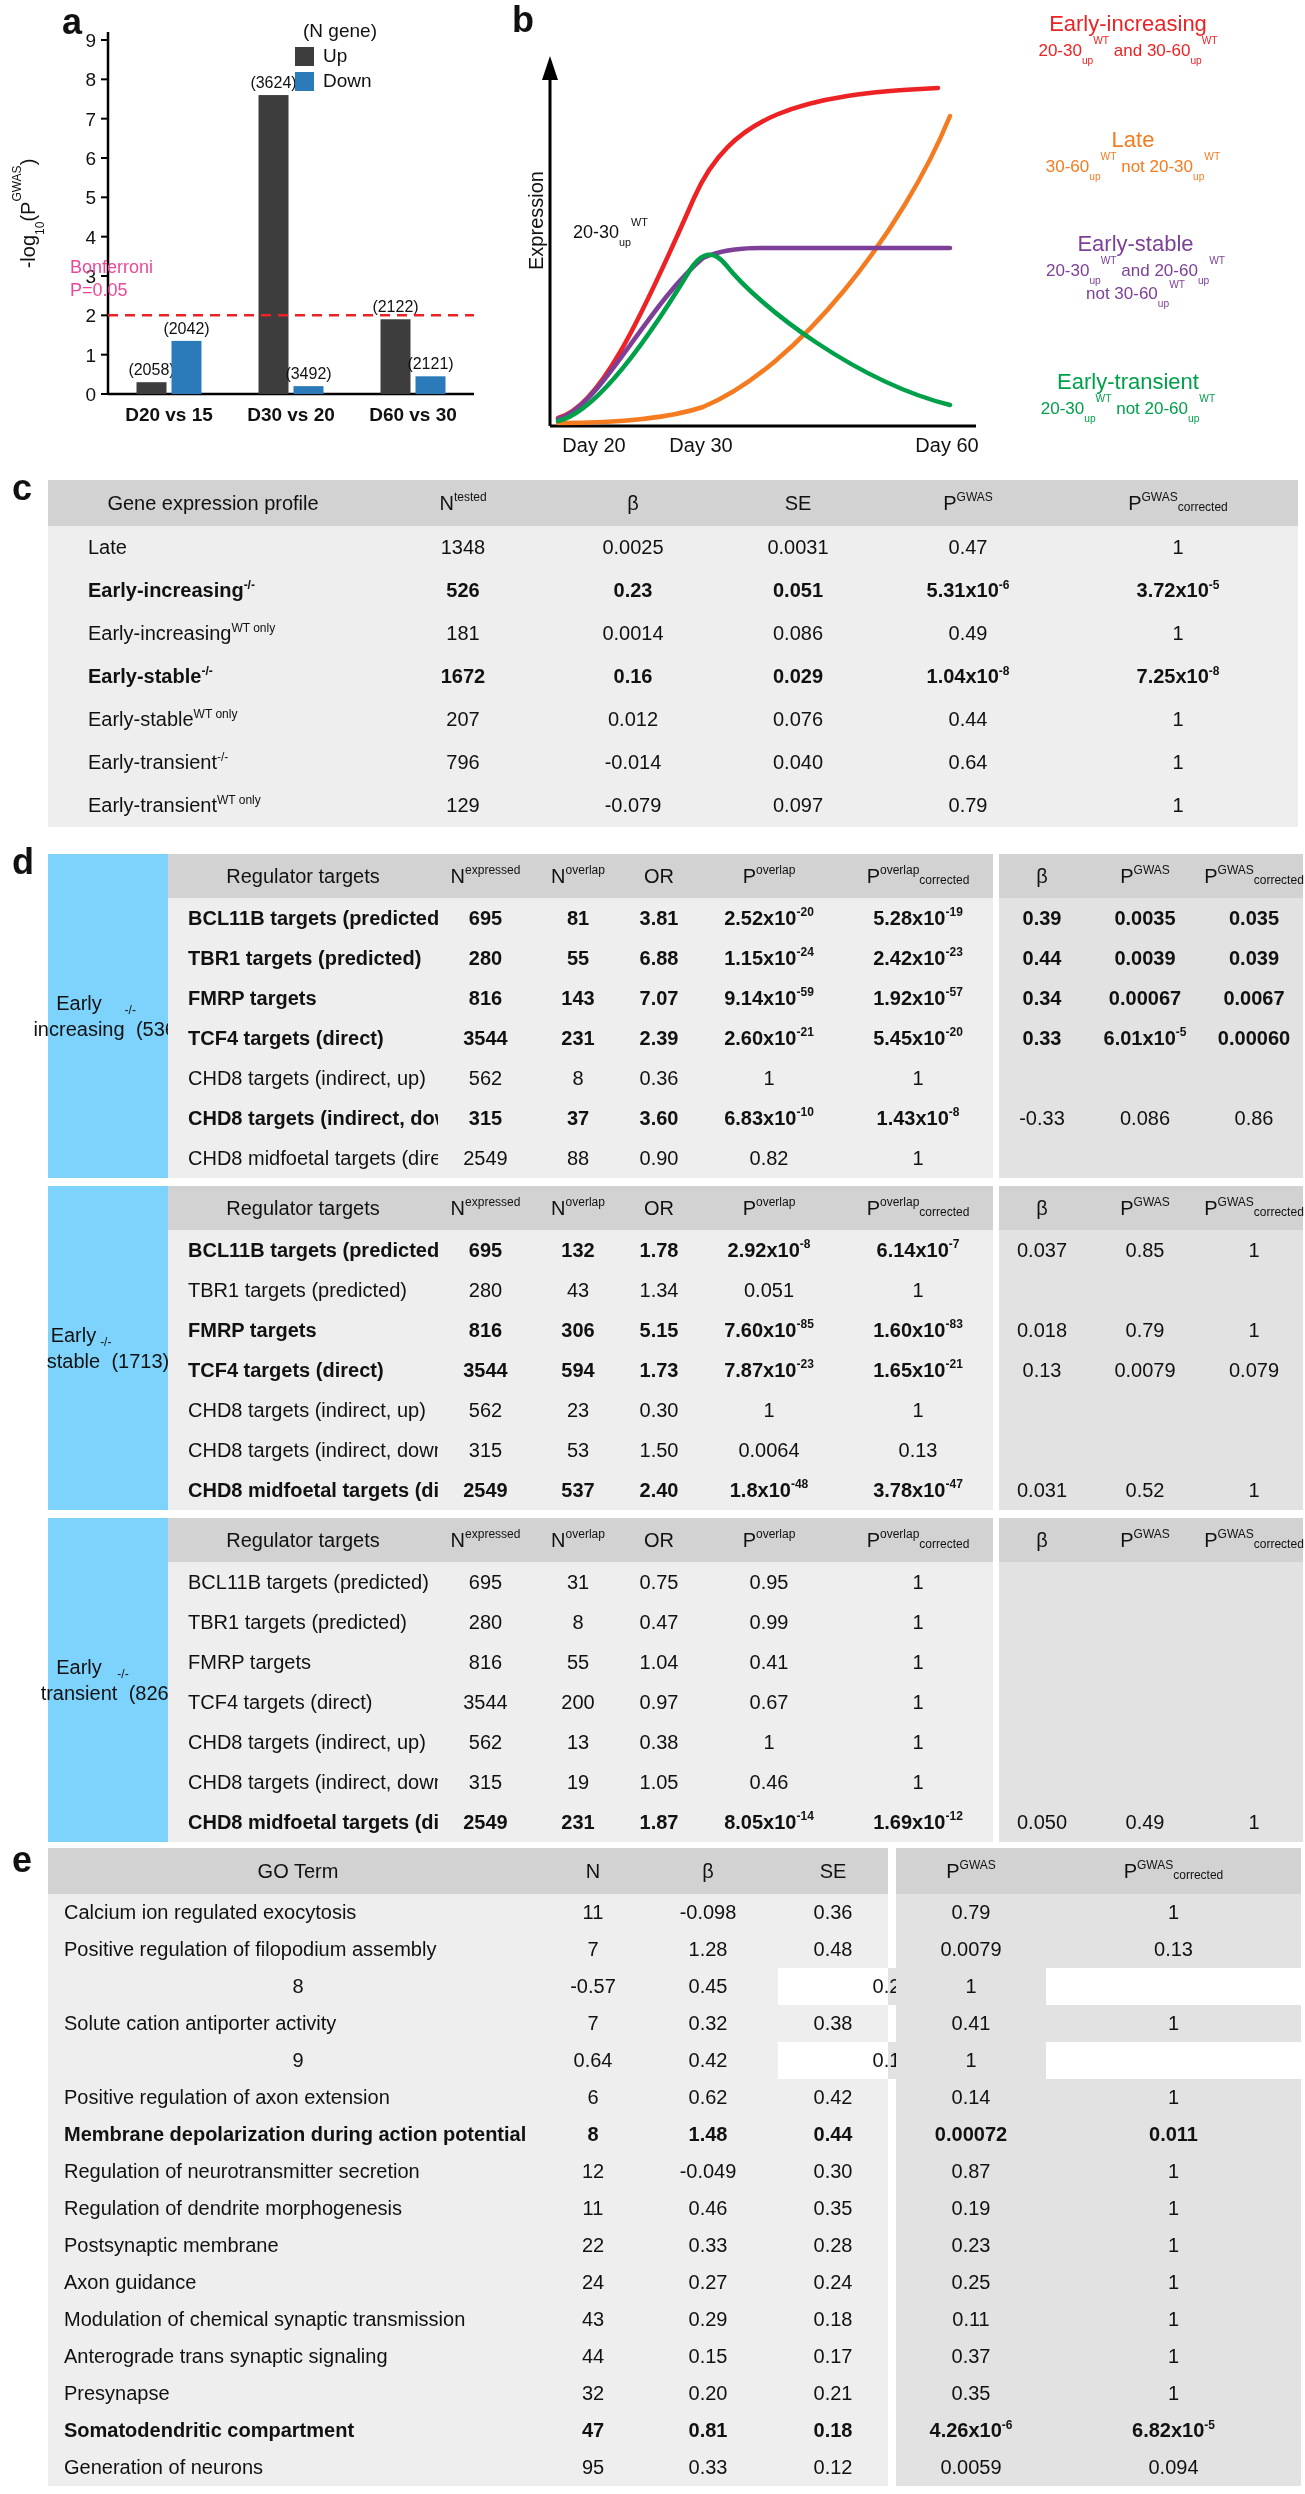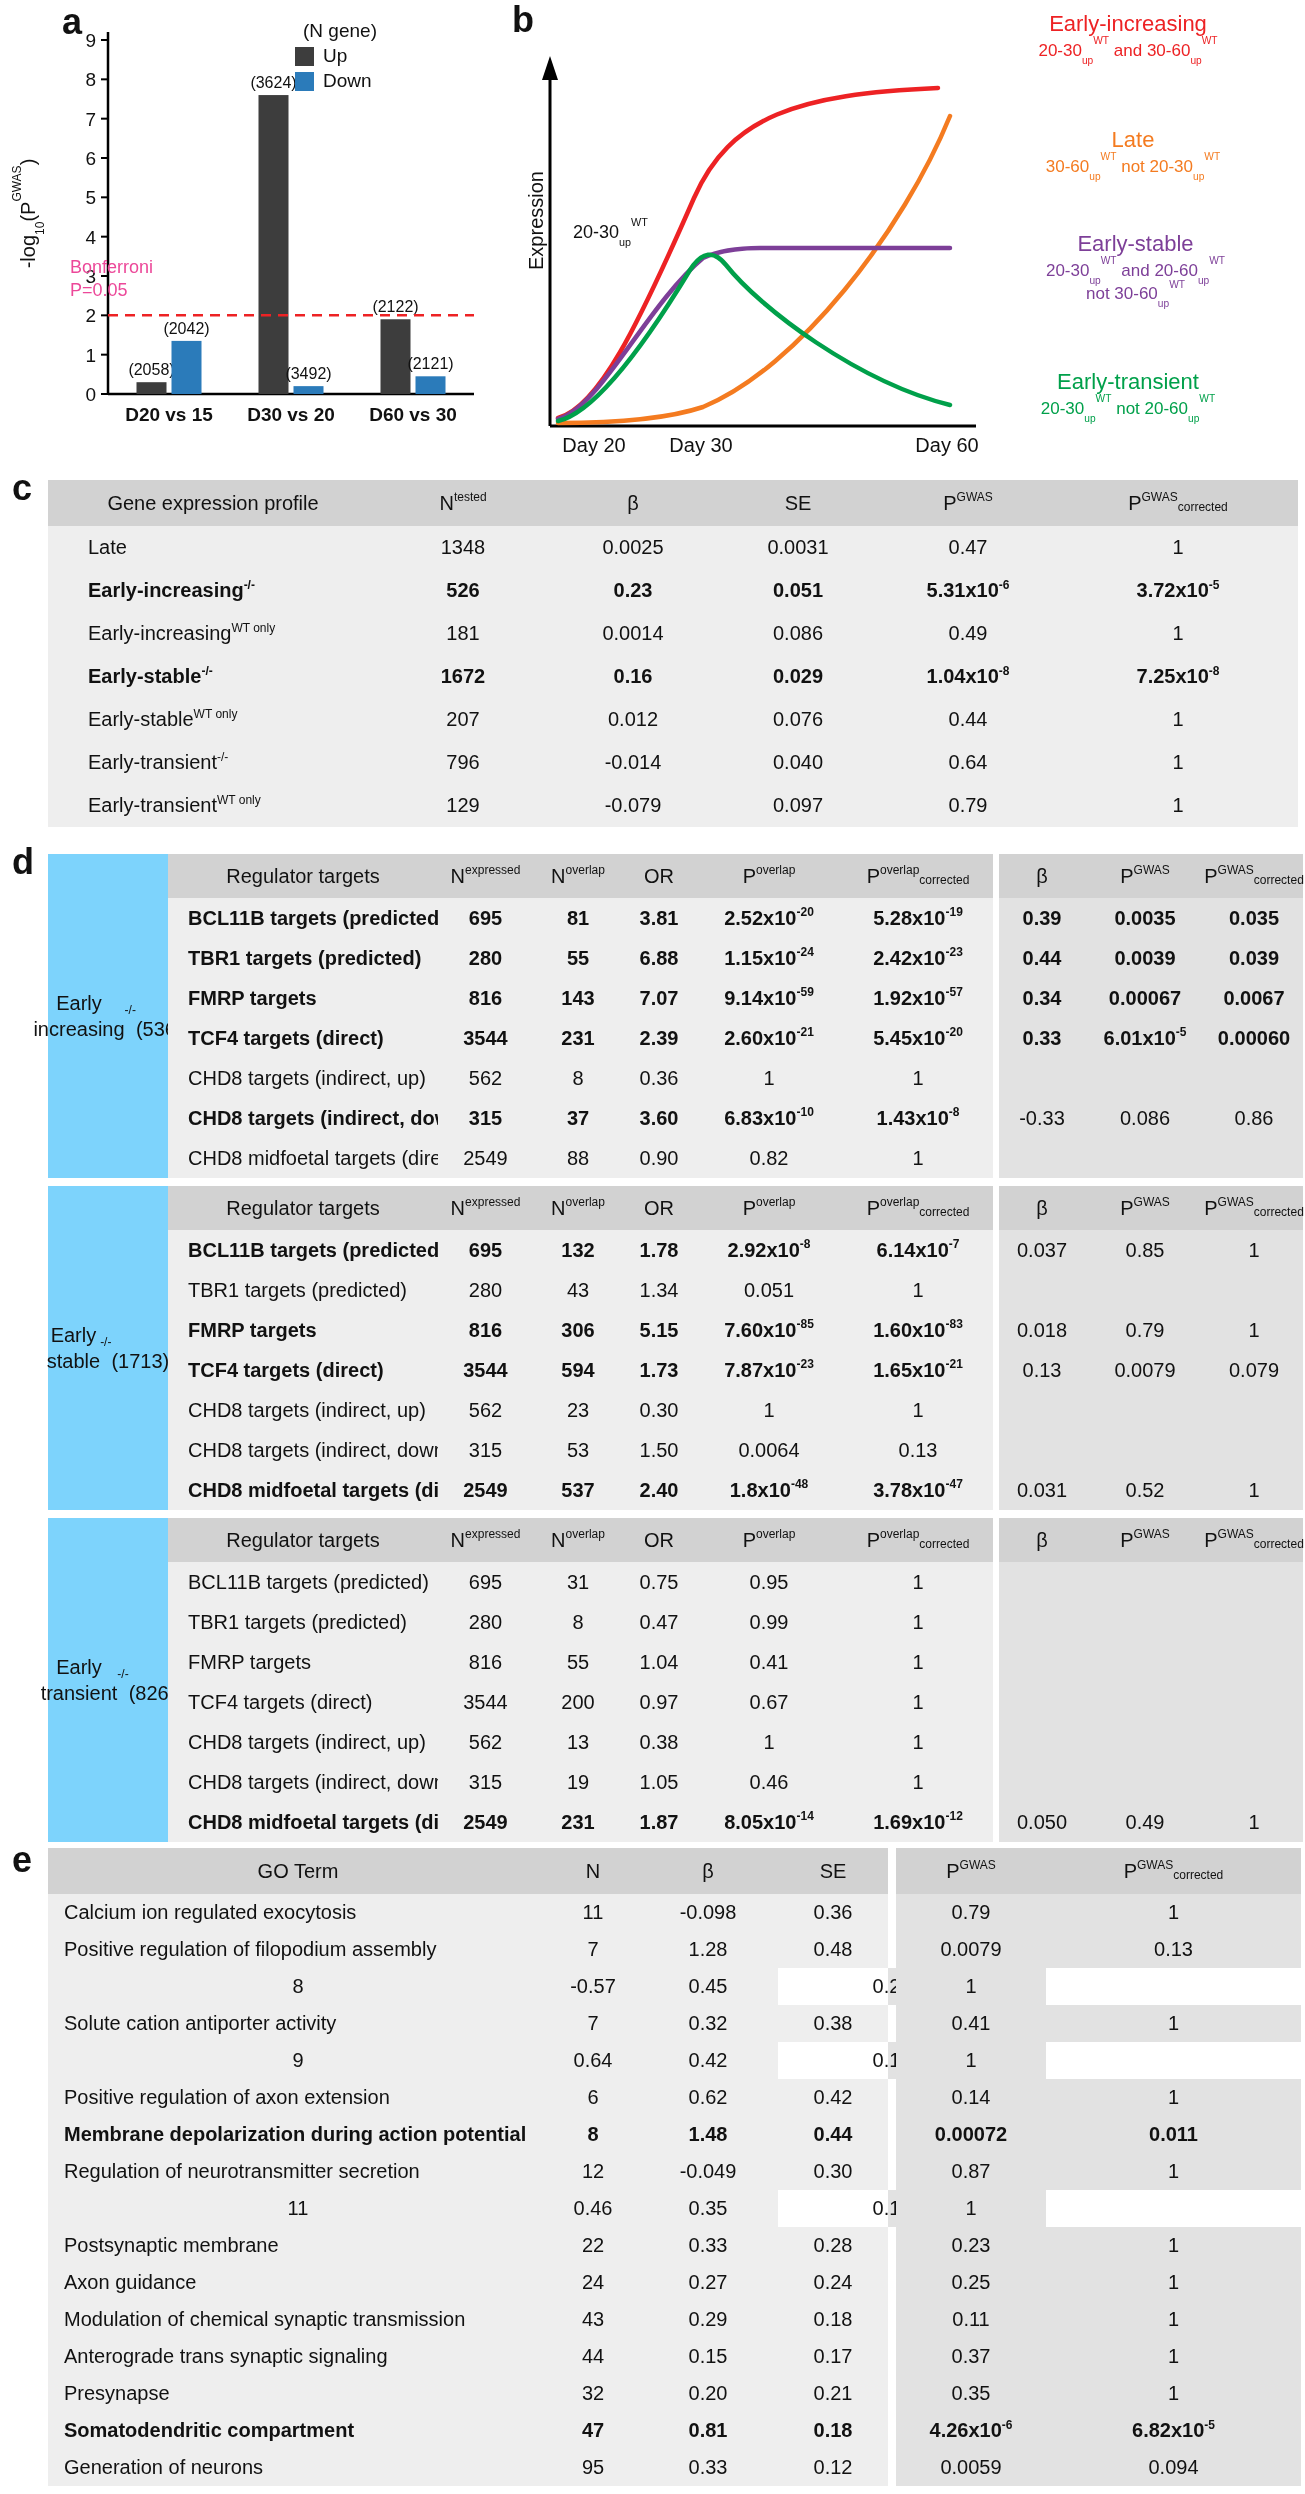--- a/index.html
+++ b/index.html
@@ -587,20 +587,21 @@
       <div class="trow" style="grid-template-columns: 500px 90px 140px 110px 8px 150px 255px; height: 37px;">
         <div class="cell first">Regulation of neurotransmitter secretion</div>
         <div class="cell">12</div>
         <div class="cell">-0.049</div>
         <div class="cell">0.30</div>
         <div class="gapcell"></div>
         <div class="cell dark">0.87</div>
         <div class="cell dark">1</div>
       </div>
       <div class="trow" style="grid-template-columns: 500px 90px 140px 110px 8px 150px 255px; height: 37px;">
+        <div class="cell first">Regulation of dendrite morphogenesis</div>
         <div class="cell">11</div>
         <div class="cell">0.46</div>
         <div class="cell">0.35</div>
         <div class="gapcell"></div>
         <div class="cell dark">0.19</div>
         <div class="cell dark">1</div>
       </div>
       <div class="trow" style="grid-template-columns: 500px 90px 140px 110px 8px 150px 255px; height: 37px;">
         <div class="cell first">Postsynaptic membrane</div>
         <div class="cell">22</div>

